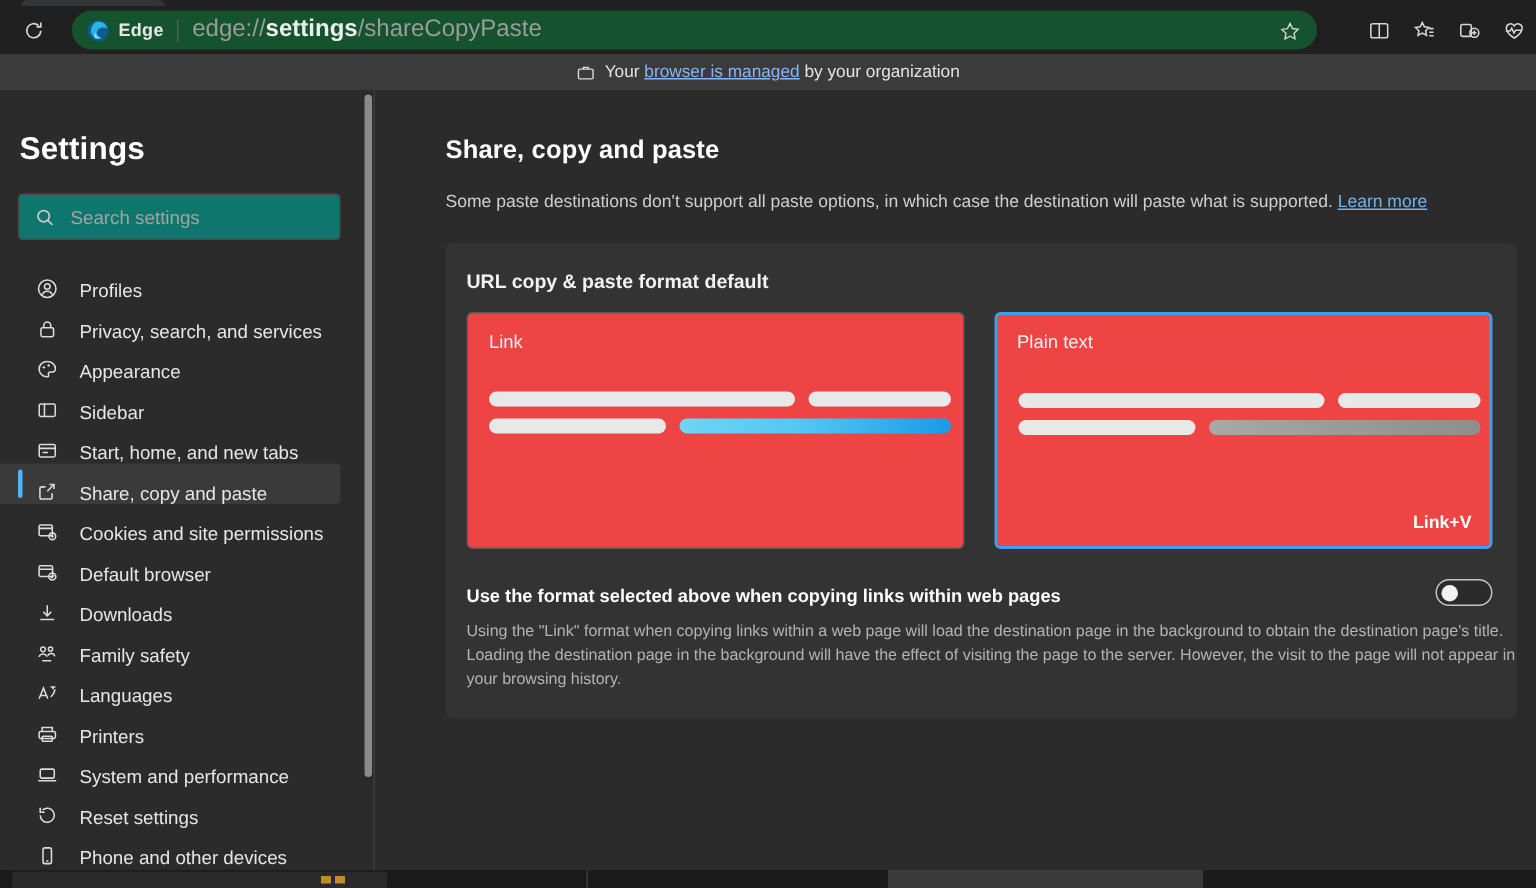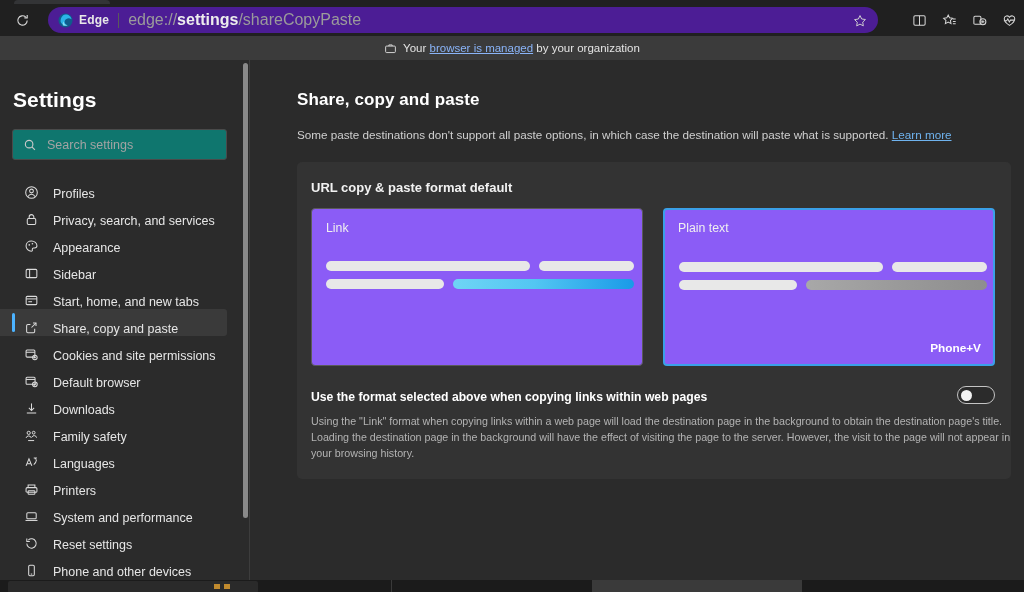--- a/index.html
+++ b/index.html
@@ -25,21 +25,21 @@
     background: #202020; display: flex; align-items: center;
   }
   .tb-btn {
     width: 28px; height: 28px; margin-left: 8px;
     display: flex; align-items: center; justify-content: center;
     border-radius: 5px; color: #d6d6d6;
   }
   .omnibox {
     position: absolute; left: 48px; top: 3px;
     width: 830px; height: 26px;
-    background: #4c1d95; border-radius: 13px;
+    background: #14532d; border-radius: 13px;
     display: flex; align-items: center; padding: 0 10px;
   }
   .edge-logo { width: 15px; height: 15px; flex: 0 0 15px; margin-right: 6px; }
   .edge-name { font-size: 12px; color: #e8e8e8; font-weight: bold; letter-spacing: .2px; }
   .omni-sep {
     width: 1px; height: 15px; background: #5a5a5a; margin: 0 9px;
   }
   .omni-url { font-size: 16px; color: #9b9b9b; white-space: nowrap; }
   .omni-url b { color: #ededed; font-weight: bold; }
   .omni-star {
@@ -134,21 +134,21 @@
   .card {
     margin-top: 19px; width: 714px; background: #333333;
     border-radius: 5px; padding: 18px 16px 17px 14px;
   }
   .card-heading {
     font-size: 13px; font-weight: bold; color: #f2f2f2; margin-bottom: 13px;
   }
   .options { display: flex; gap: 20px; }
   .option {
     position: relative; width: 337px; height: 158px;
-    background: #8b5cf6; border: 1px solid #5a5a5a; border-radius: 4px;
+    background: #ef4444; border: 1px solid #5a5a5a; border-radius: 4px;
     padding: 12px 14px;
   }
   .option.selected { border: 2px solid #3aa0e8; padding: 11px 13px; }
   .option-label { font-size: 12.3px; color: #f0f0f0; }
   .bars { position: absolute; left: 14px; top: 52px; width: 308px; }
   .bar-row { display: flex; gap: 9px; margin-bottom: 8px; }
   .bar { height: 10px; border-radius: 5px; background: #e8e8e8; }
   .bar.w-long { width: 204px; }
   .bar.w-short { width: 95px; }
   .bar.w-mid { width: 118px; }
@@ -488,21 +488,21 @@
             <div class="bars">
               <div class="bar-row">
                 <div class="bar w-long"></div>
                 <div class="bar w-short"></div>
               </div>
               <div class="bar-row">
                 <div class="bar w-mid"></div>
                 <div class="bar w-rest plain"></div>
               </div>
             </div>
-            <div class="shortcut">Phone+V</div>
+            <div class="shortcut">Link+V</div>
           </div>
         </div>
 
         <div class="toggle-row">
           <div class="toggle-label">Use the format selected above when copying links within web pages</div>
           <div class="switch">
             <div class="knob"></div>
           </div>
         </div>
         <div class="toggle-desc">Using the "Link" format when copying links within a web page will load the destination page in the background to obtain the destination page's title. Loading the destination page in the background will have the effect of visiting the page to the server. However, the visit to the page will not appear in your browsing history.</div>

